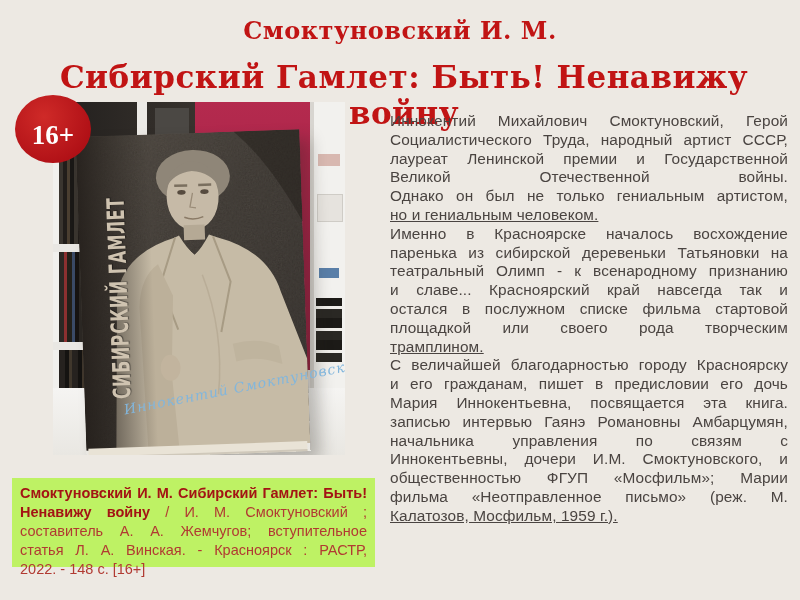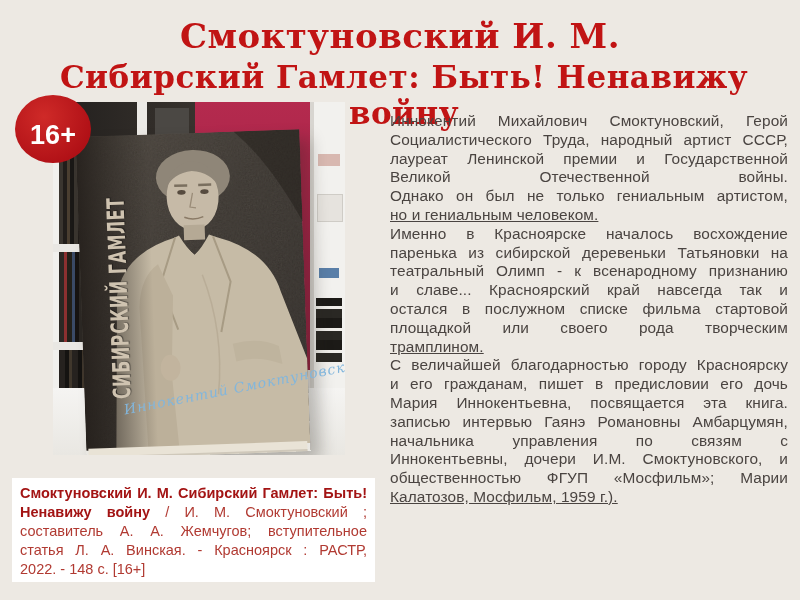--- a/index.html
+++ b/index.html
@@ -2,21 +2,21 @@
 <html><head>
 <meta charset="utf-8">
 <style>
   html,body{margin:0;padding:0;}
   body{width:800px;height:600px;position:relative;background:#ede9e3;overflow:hidden;
        font-family:"Liberation Sans","DejaVu Sans",sans-serif;}
 
   
   .title1{position:absolute;top:16px;left:0;width:800px;text-align:center;margin:0;
           font-family:"DejaVu Serif","Liberation Serif",serif;font-weight:bold;
-          font-size:34px;color:#c11414;letter-spacing:.5px;}
+          font-size:24px;color:#c11414;letter-spacing:.5px;}
   .title2{position:absolute;top:55px;left:0;width:800px;text-align:center;margin:4px;
           font-family:"DejaVu Serif","Liberation Serif",serif;font-weight:bold;
           font-size:31px;color:#c11414;letter-spacing:.5px;}
 
   
   .photo{position:absolute;left:53px;top:102px;width:292px;height:353px;background:#e6e3df;overflow:hidden;}
   .shelf-left-edge{position:absolute;left:0;top:0;width:6px;height:100%;background:#f1f0ed;}
   .shelf-left-books{position:absolute;left:6px;top:48px;width:30px;height:94px;
       background:repeating-linear-gradient(90deg,#3a352f 0 4px,#211d1a 4px 8px,#4a3e30 8px 11px,#1a1816 11px 15px);}
   .shelf-left-div1{position:absolute;left:0px;top:142px;width:36px;height:8px;background:#e9e7e3;}
@@ -54,25 +54,25 @@
   .signature{position:absolute;left:38px;top:252px;width:180px;transform:rotate(-9deg);
       font-family:"DejaVu Serif","Liberation Serif",serif;font-style:italic;font-size:14px;
       color:#82b6dc;white-space:nowrap;letter-spacing:1px;}
   .pages-edge{position:absolute;left:2px;right:3px;bottom:0;height:8px;background:#e9e3d6;
       border-bottom:2px solid #cfc8ba;}
 
   
   .badge{position:absolute;left:15px;top:95px;width:76px;height:68px;border-radius:50%;
       background:radial-gradient(circle at 38% 32%,#cf2a28,#b01016 75%);
       display:flex;align-items:center;justify-content:center;z-index:5;}
-  .badge span{font-family:Liberation Sans, sans-serif;font-weight:bold;
+  .badge span{font-family:Liberation Serif, serif;font-weight:bold;
       font-size:27px;color:#ffffff;margin-top:12px;}
 
   
-  .citation{position:absolute;left:12px;top:478px;width:363px;height:104px;background:#ffffff;
+  .citation{position:absolute;left:12px;top:478px;width:363px;height:89px;background:#bef264;
       padding:6px 8px 0 8px;box-sizing:border-box;font-size:14.5px;line-height:18.9px;}
   .cline{text-align:justify;text-align-last:justify;white-space:nowrap;}
   .cline.tlast{text-align-last:left;}
   .cb{font-weight:bold;color:#a31414;}
   .cr{color:#b13a32;}
 
   
   .maintext{position:absolute;left:390px;top:112px;width:398px;color:#4a4441;
       font-size:15.4px;line-height:18.8px;letter-spacing:.1px;}
   .tline{text-align:justify;text-align-last:justify;}
@@ -177,14 +177,15 @@
     <div class="tline">остался в послужном списке фильма стартовой</div>
     <div class="tline">площадкой или своего рода творческим</div>
     <div class="tline tlast">трамплином.</div>
     <div class="tline">С величайшей благодарностью городу Красноярску</div>
     <div class="tline">и его гражданам, пишет в предисловии его дочь</div>
     <div class="tline">Мария Иннокентьевна, посвящается эта книга.</div>
     <div class="tline">записью интервью Гаянэ Романовны Амбарцумян,</div>
     <div class="tline">начальника управления по связям с</div>
     <div class="tline">Иннокентьевны, дочери И.М. Смоктуновского, и</div>
     <div class="tline">общественностью ФГУП «Мосфильм»; Марии</div>
+    <div class="tline">фильма «Неотправленное письмо» (реж. М.</div>
     <div class="tline tlast">Калатозов, Мосфильм, 1959 г.).</div>
   </div>
 
 </body></html>

